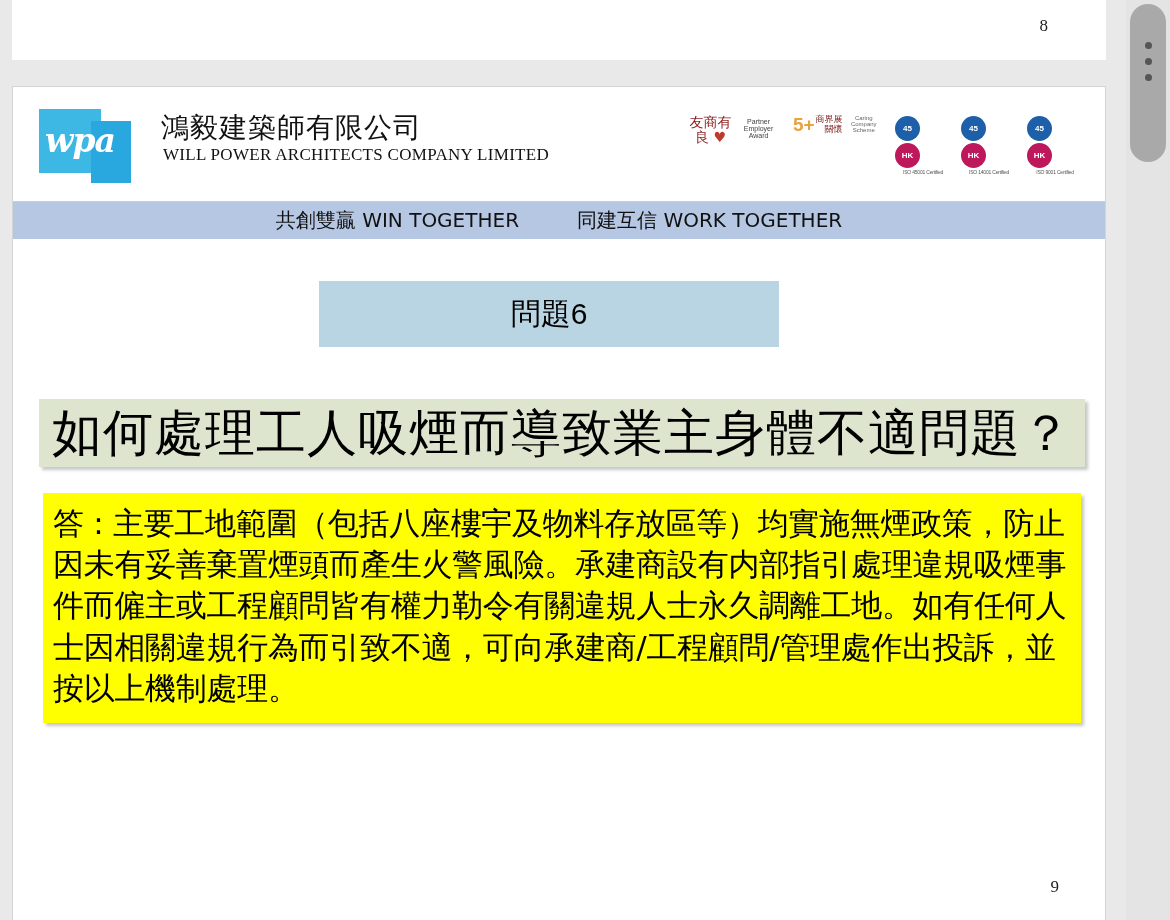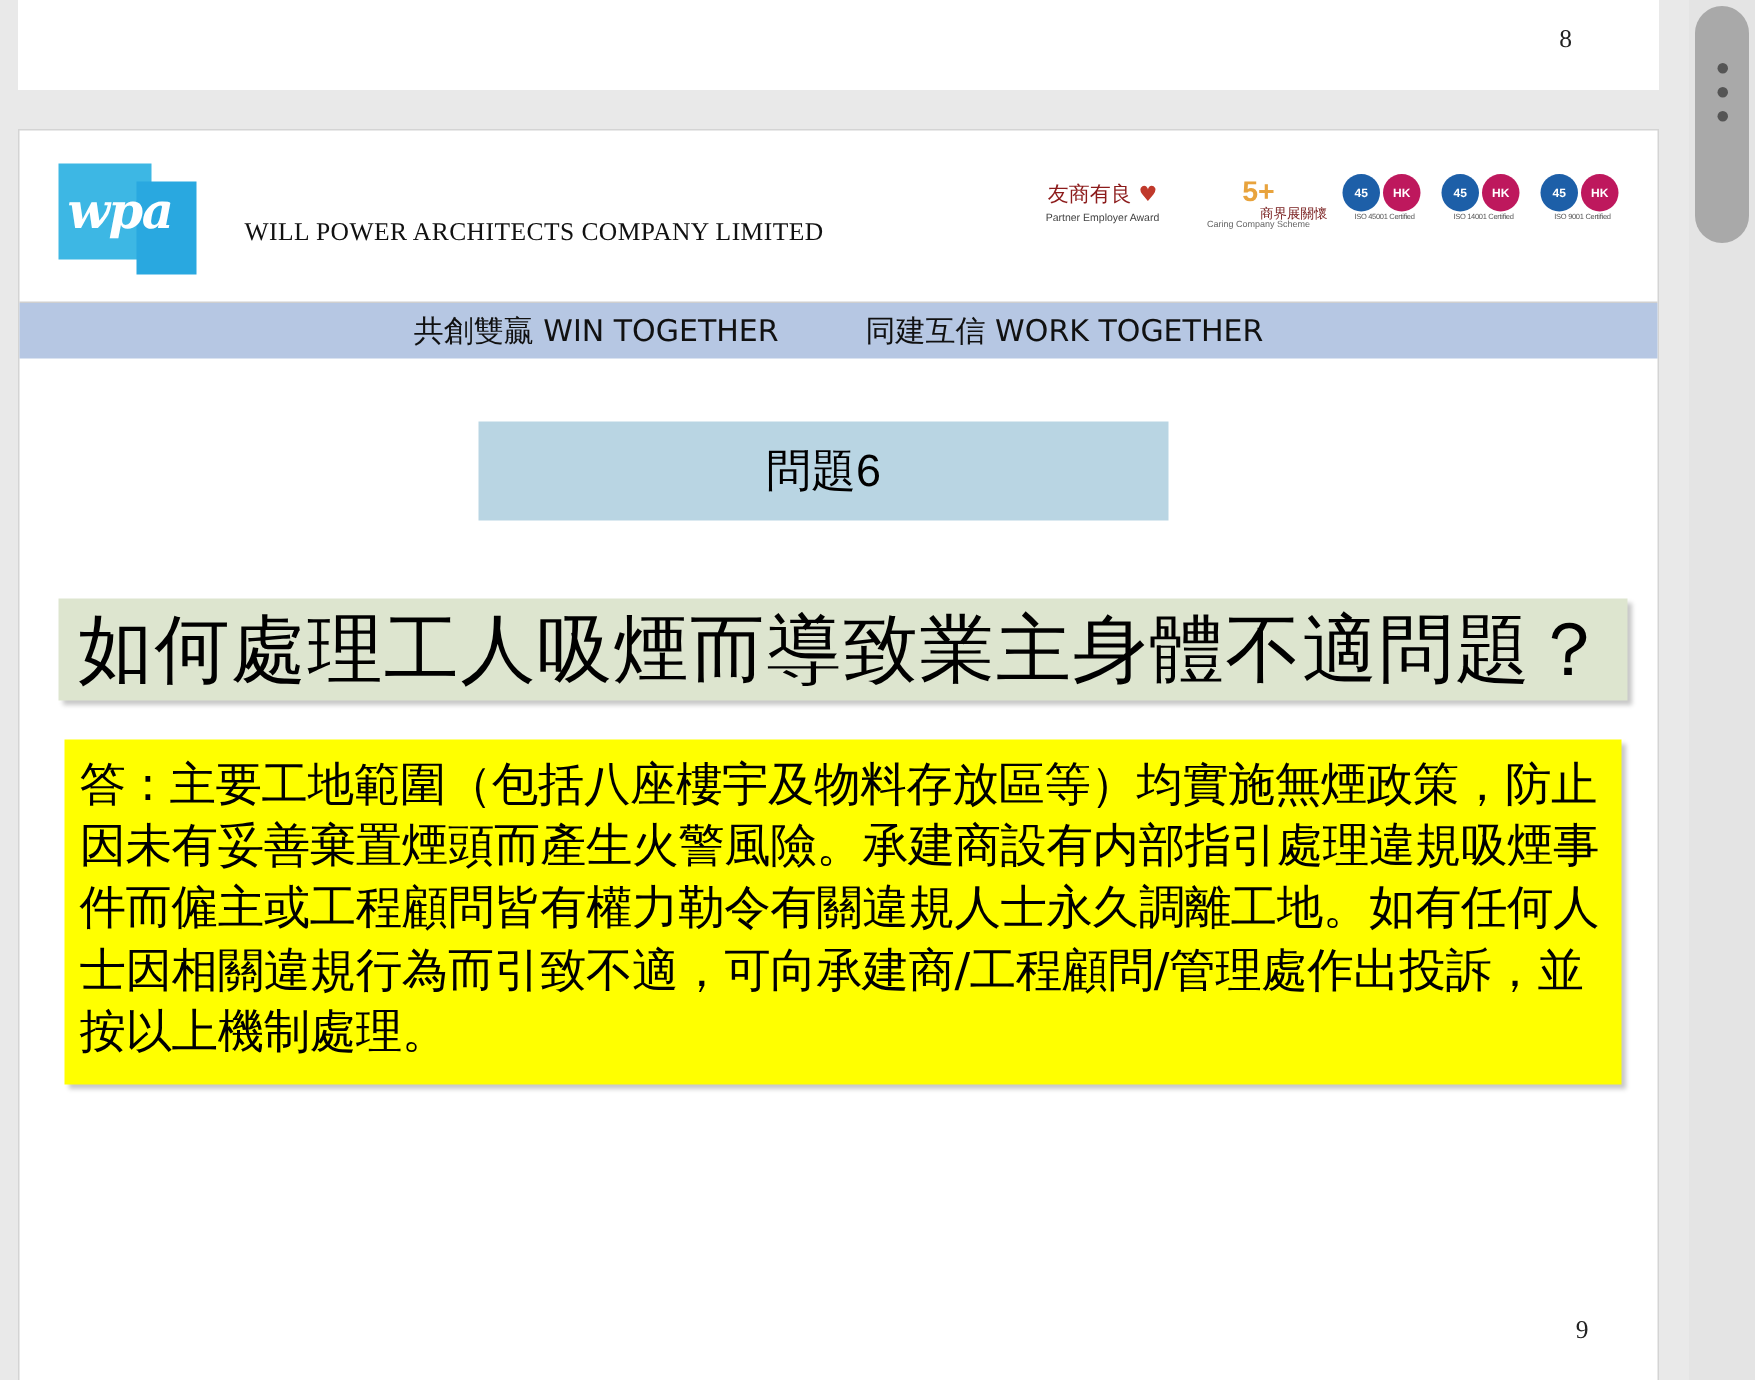--- a/index.html
+++ b/index.html
@@ -113,21 +113,21 @@
     right: 22px;
     top: 28px;
     display: flex;
     align-items: center;
     gap: 10px;
   }
   .award {
     position: relative;
     height: 42px;
     display: flex;
-    flex-direction: column;
+    flex-direction: row;
     justify-content: center;
   }
   .award-1 { width: 96px; }
   .award-1 .aw-cn {
     font-size: 14px; color: #8c1b1b; font-family:"DejaVu Sans",sans-serif;
     text-align: center; line-height: 1.1;
   }
   .award-1 .aw-heart {
     display:inline-block; color:#c0392b;
   }
@@ -141,21 +141,21 @@
   }
   .award-2 .aw-sub {
     font-size: 9px; color:#7a2020; text-align:right; line-height:1.1;
   }
   .award-2 .aw-tiny {
     font-size: 6px; color:#666; text-align:center;
   }
   .cert {
     width: 56px; height: 40px; position: relative;
   }
-  .cert-row { display:flex; gap:2px; justify-content:flex-start; }
+  .cert-row { display:flex; gap:2px; justify-content:flex-start;flex-direction:column; }
   .cert-badge {
     width: 25px; height: 25px; border-radius: 50%;
     display:flex; align-items:center; justify-content:center;
     font-size: 8px; font-weight:bold; color:#fff;
   }
   .cert-badge.blue { background:#1d5fa8; }
   .cert-badge.red  { background:#be185d; }
   .cert-caption {
     font-size: 5px; color:#555; text-align:center; margin-top:2px;
     line-height:1.1; letter-spacing:-0.2px;
@@ -278,20 +278,21 @@
   <div class="page-sheet">
 
     <div class="slide-header">
 
       <div class="logo-wrap">
         <div class="logo-sq-back"></div>
         <div class="logo-sq-front"></div>
         <div class="logo-text">wpa</div>
       </div>
 
+      <div class="company-cn">鴻毅建築師有限公司</div>
       <div class="company-en">WILL POWER ARCHITECTS COMPANY LIMITED</div>
 
       <div class="awards">
 
         <div class="award award-1">
           <div class="aw-cn">
             <span>友商有良</span>
             <span class="aw-heart">♥</span>
           </div>
           <div class="aw-en">Partner Employer Award</div>

